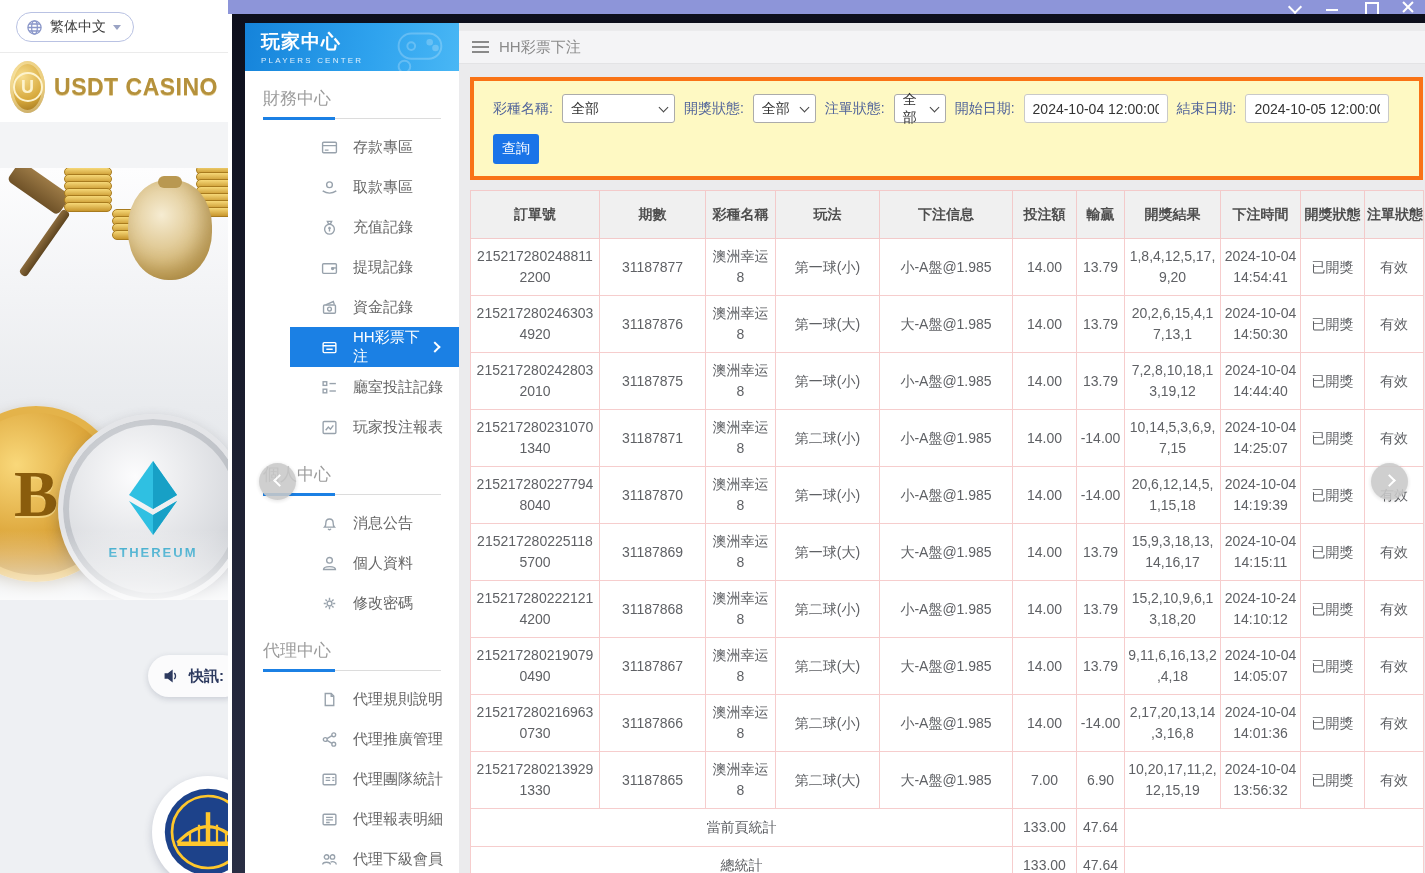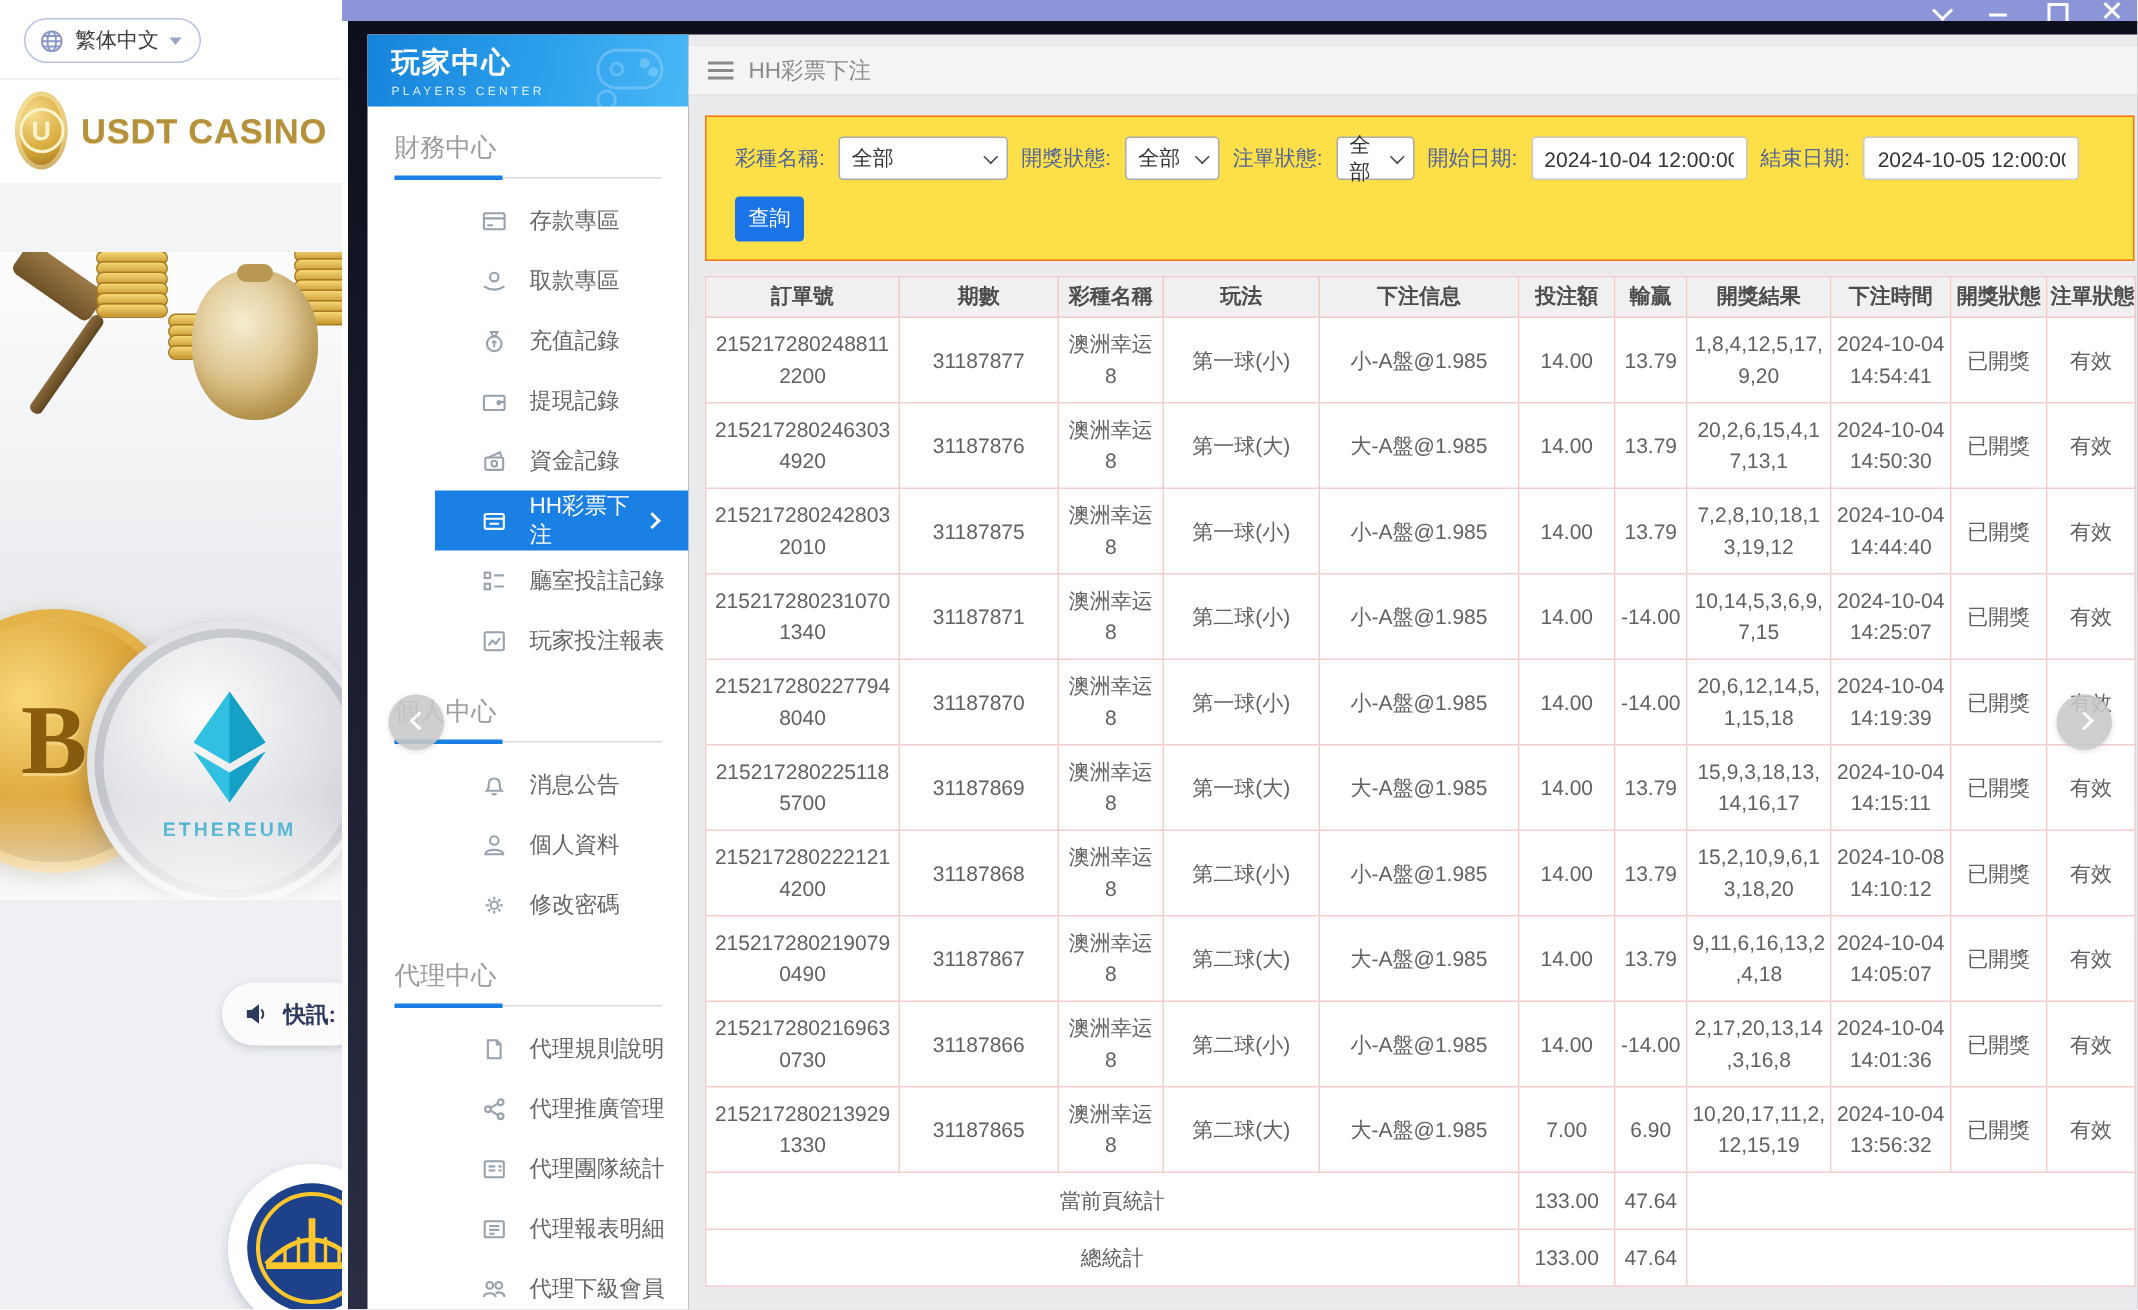--- a/index.html
+++ b/index.html
@@ -71,33 +71,33 @@
   .menu-item.active .mi-ic { color:#fff; }
   .mi-chevron { margin-left:auto; margin-right:20px; width:8px; height:8px; border-top:2px solid #fff; border-right:2px solid #fff; transform:rotate(45deg); }
 
   
   .content { position:absolute; left:227px; top:9px; right:0; bottom:0; background:#ebebed; overflow:hidden; }
   .page-header { margin-top:8px; height:33px; background:#f4f4f6; border-bottom:1px solid #e3e3e5; display:flex; align-items:center; padding-left:13px; gap:10px; color:#8a8a8a; }
   .hamburger { width:17px; height:13px; display:flex; flex-direction:column; justify-content:space-between; cursor:pointer; }
   .hamburger i { display:block; height:2.4px; background:#8a8a8a; }
   .page-title { font-size:15px; color:#8a8a8a; }
 
-  .filter-card { margin:13px 6px 0 11px; background:#fde047; border:1px solid #f97316; padding:13px 16px 12px 19px; }
+  .filter-card { margin:13px 6px 0 11px; background:#fef9c3; border:4px solid #f97316; padding:13px 16px 12px 19px; }
   .filter-row { display:flex; align-items:center; gap:9px; flex-wrap:nowrap; }
   .f-label { font-size:14px; color:#50639a; white-space:nowrap; }
   .fake-select { display:inline-flex; align-items:center; justify-content:space-between; height:29px; border:1px solid #ababab; border-radius:3px; background:#fff; padding:0 7px 0 8px; font-size:14px; color:#333; cursor:pointer; gap:8px; }
   .sel-chevron { width:7px; height:7px; border-right:1.8px solid #444; border-bottom:1.8px solid #444; transform:rotate(45deg); margin-top:-3px; flex:0 0 auto; }
   .w-lottery { width:113px; } .w-draw { width:63px; } .w-order { width:52px; }
   .date-input { width:144px; height:29px; border:1px solid #c9c9c9; border-radius:3px; font-size:14px; color:#333; padding:0 8px; font-family:"Liberation Sans",sans-serif; }
   .btn-row { margin-top:11px; }
   .query-btn { width:46px; height:30px; background:#1a74e8; color:#fff; border:none; border-radius:3px; font-size:14px; cursor:pointer; font-family:Liberation Mono, monospace; }
 
   .table-wrap { margin:10px 6px 0 11px; background:#fff; }
   table.bet { width:100%; border-collapse:collapse; table-layout:fixed; }
-  table.bet th { height:27px; background:#f0f0f0; border:1px solid #f3caca; font-size:14px; color:#4d4d4d; font-weight:bold; padding:2px 2px; overflow:hidden; white-space:nowrap;margin-top:20px; }
+  table.bet th { height:48px; background:#f0f0f0; border:1px solid #f3caca; font-size:14px; color:#4d4d4d; font-weight:bold; padding:2px 2px; overflow:hidden; white-space:nowrap;margin-top:20px; }
   table.bet td { border:1px solid #f6cdcd; font-size:14px; color:#5f6165; text-align:center; padding:7px 3px; line-height:21px; word-wrap:break-word; }
   table.bet tbody tr.data-row td { height:57px; }
   table.bet tr.summary-row td { height:38px; padding:4px 3px; }
 
   
   .nav-circle { position:absolute; width:37px; height:37px; border-radius:50%; background:#c9c9c9; opacity:.88; z-index:20; cursor:pointer; box-shadow:0 1px 4px rgba(0,0,0,.15); }
   .nav-circle i { position:absolute; left:14px; top:13px; width:9px; height:9px; border-top:2.5px solid #fff; border-right:2.5px solid #fff; display:block; }
   .nav-left { left:27px; top:449px; } .nav-left i { transform:rotate(-135deg); left:16px; }
   .nav-right { left:1139px; top:449px; } .nav-right i { transform:rotate(45deg); }
 </style>
@@ -501,21 +501,21 @@
                 </tr>
                 <tr class="data-row">
                   <td>2152172802221214200</td>
                   <td>31187868</td>
                   <td>澳洲幸运8</td>
                   <td>第二球(小)</td>
                   <td>小-A盤@1.985</td>
                   <td>14.00</td>
                   <td>13.79</td>
                   <td>15,2,10,9,6,13,18,20</td>
-                  <td>2024-10-08 14:10:12</td>
+                  <td>2024-10-24 14:10:12</td>
                   <td>已開獎</td>
                   <td>有效</td>
                 </tr>
                 <tr class="data-row">
                   <td>2152172802190790490</td>
                   <td>31187867</td>
                   <td>澳洲幸运8</td>
                   <td>第二球(大)</td>
                   <td>大-A盤@1.985</td>
                   <td>14.00</td>

